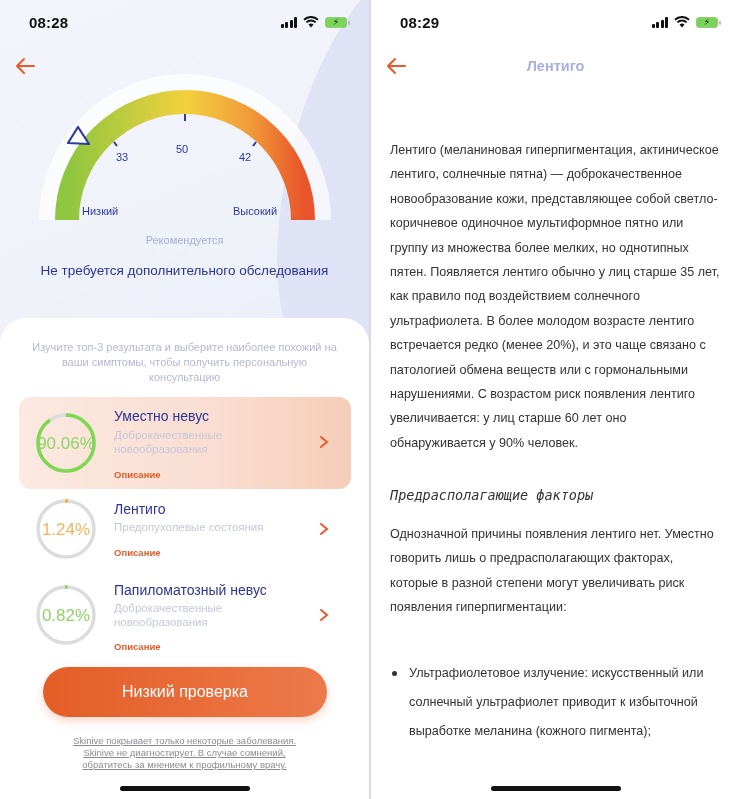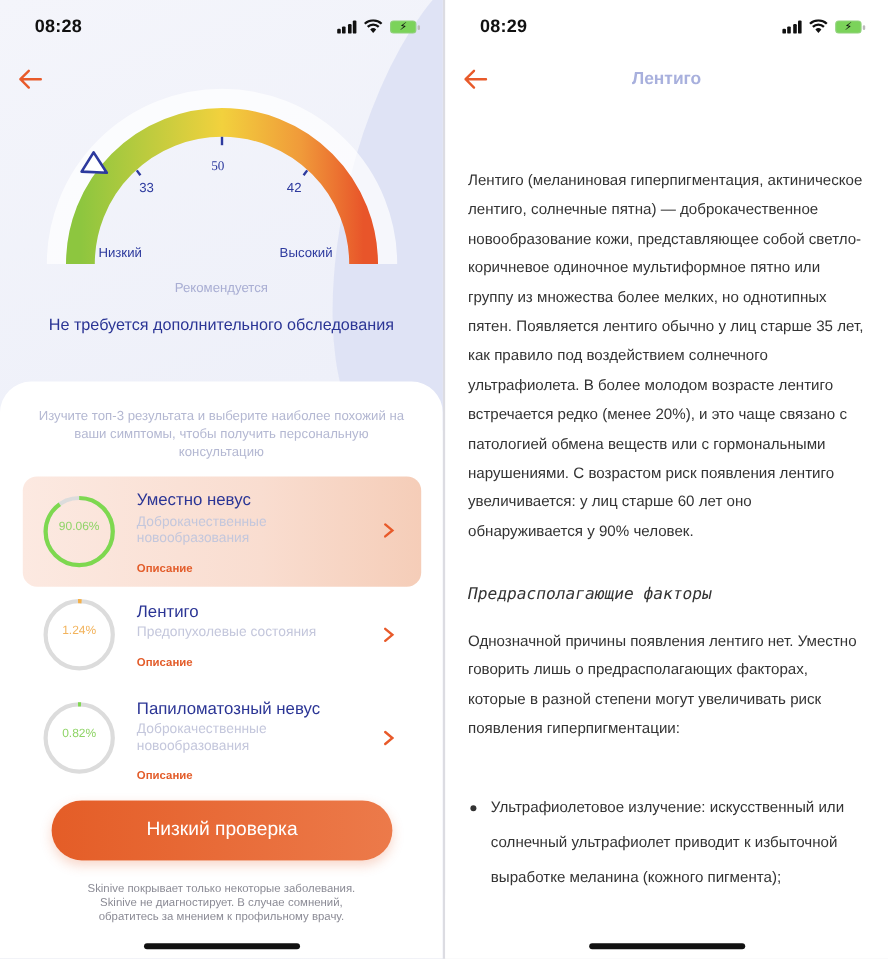--- a/index.html
+++ b/index.html
@@ -32,21 +32,21 @@
   .recommend { position: absolute; left: 0; right: 0; top: 234px; text-align: center; font-size: 11px; color: #a9aed3; }
   .verdict { position: absolute; left: 40px; right: 40px; top: 262px; text-align: center; font-size: 13.5px; color: #2b3595; line-height: 17px; }
 
   .sheet { position: absolute; left: 0; right: 0; top: 318px; bottom: 0; background: #ffffff; border-radius: 26px 26px 0 0; }
   .intro { position: absolute; left: 30px; right: 30px; top: 22px; text-align: center; font-size: 11px; color: #b4b8d2; line-height: 15px; }
 
   .result { position: absolute; left: 19px; width: 332px; height: 92px; border-radius: 12px; cursor: pointer; }
   .result.active { background: linear-gradient(90deg, #fce9e1 0%, #f9ddd0 60%, #f5cdb8 100%); }
   .ring { position: absolute; left: 16px; width: 62px; height: 62px; }
   .ring svg { width: 62px; height: 62px; }
-  .ring .pct { position: absolute; left: 0; right: 0; top: 22px; text-align: center; font-size: 10px; }
+  .ring .pct { position: absolute; left: 0; right: 0; top: 22px; text-align: center; font-size: 17px; }
   .r-title { position: absolute; left: 95px; font-size: 14px; color: #2b3595; }
   .r-sub { position: absolute; left: 95px; font-size: 11.5px; color: #c4c7dc; line-height: 13.5px; width: 160px; }
   .r-desc { position: absolute; left: 95px; font-size: 9.5px; font-weight: bold; color: #e35d2b; }
   .r-chev { position: absolute; right: 22px; width: 10px; height: 14px; }
 
   .new-check { position: absolute; left: 43px; width: 284px; height: 50px; top: 349px; border-radius: 25px; background: linear-gradient(90deg, #e45d27 0%, #ec7a4a 100%); color: #fff; font-size: 16px; display: flex; align-items: center; justify-content: center; cursor: pointer; box-shadow: 0 4px 10px rgba(228,93,39,0.25); }
   .disclaimer { position: absolute; left: 60px; right: 60px; top: 417px; text-align: center; font-size: 9.5px; color: #8b8b95; line-height: 12px; }
 
   .home-ind { position: absolute; bottom: 8px; left: 50%; margin-left: -65px; width: 130px; height: 5px; background: #111; border-radius: 3px; }
 
@@ -102,21 +102,21 @@
             <stop offset="0.78" stop-color="#f09a3a"></stop>
             <stop offset="1" stop-color="#e8552a"></stop>
           </linearGradient>
         </defs>
         <path d="M2 136 A131 131 0 0 1 264 136" stroke="#ffffff" stroke-width="30" fill="none" opacity="0.7"></path>
         <path d="M15 136 A118 118 0 0 1 251 136" stroke="url(#gg)" stroke-width="24" fill="none"></path>
         <line x1="133" y1="30" x2="133" y2="37" stroke="#2d3a9e" stroke-width="2"></line>
         <line x1="62" y1="58" x2="65" y2="62" stroke="#2d3a9e" stroke-width="2"></line>
         <line x1="204" y1="58" x2="201" y2="62" stroke="#2d3a9e" stroke-width="2"></line>
       </svg>
-      <span class="gauge-label" style="left:124px;top:49px;font-family:Liberation Serif, serif;">50</span>
+      <span class="gauge-label" style="left:124px;top:59px;">50</span>
       <span class="gauge-label" style="left:64px;top:67px;">33</span>
       <span class="gauge-label" style="left:187px;top:67px;">42</span>
       <span class="gauge-label" style="left:30px;top:121px;">Низкий</span>
       <span class="gauge-label" style="left:181px;top:121px;">Высокий</span>
     </div>
     <svg class="needle" viewBox="0 0 28 24">
       <path d="M14 3 L25 20 L4 19 Z" fill="#ffffff" stroke="#2d3a9e" stroke-width="2.2" stroke-linejoin="round"></path>
     </svg>
 
     <div class="recommend">Рекомендуется</div>
@@ -167,21 +167,21 @@
         </div>
         <div class="r-title" style="top:8px;">Папиломатозный невус</div>
         <div class="r-sub" style="top:28px;">Доброкачественные новообразования</div>
         <div class="r-desc" style="top:67px;">Описание</div>
         <svg class="r-chev" style="top:34px;" viewBox="0 0 10 14">
           <path d="M2 2 L8 7 L2 12" stroke="#e85a2a" stroke-width="2" fill="none" stroke-linecap="round"></path>
         </svg>
       </div>
 
       <div class="new-check">Низкий проверка</div>
-      <div class="disclaimer" style="white-space:pre-line;">Skinive покрывает только некоторые заболевания.
+      <div class="disclaimer" style="white-space:pre-line;text-decoration:underline;">Skinive покрывает только некоторые заболевания.
 Skinive не диагностирует. В случае сомнений, обратитесь за мнением к профильному врачу.</div>
     </div>
 
     <div class="home-ind"></div>
   </div>
 
   <div class="divider"></div>
 
   <div class="screen right" style="margin-left:0;">
     <div class="statusbar">

